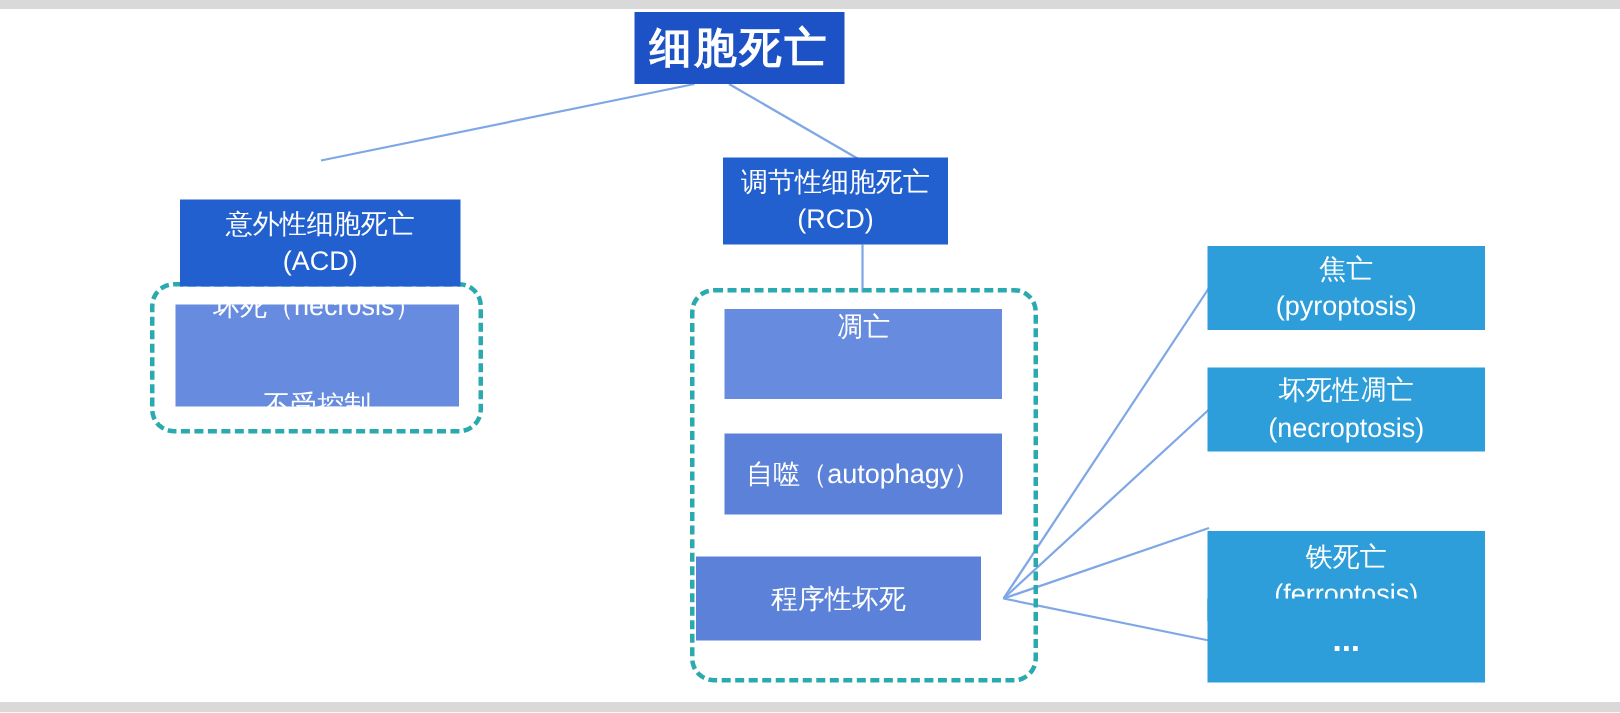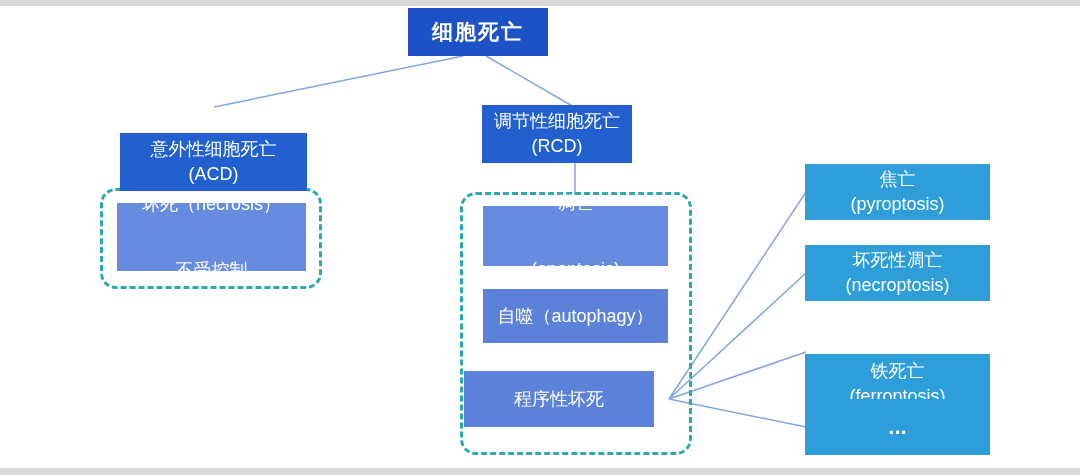--- a/index.html
+++ b/index.html
@@ -40,23 +40,24 @@
     display: flex;
     flex-direction: column;
     align-items: center;
     justify-content: center;
     color: #ffffff;
     text-align: center;
     line-height: 1.38;
   }
   .root {
     background: #1c52c6;
-    font-size: 21px;
+    font-size: 28px;
     font-weight: 600;
     letter-spacing: 2px;
+    margin-left: 15px;
   }
   .branch {
     background: #2160ce;
     font-size: 18px;
     font-weight: 500;
   }
   .inner-light {
     background: #678cdf;
     font-size: 18px;
     font-weight: 500;
@@ -117,21 +118,21 @@
 
   <div class="dashed" style="left:100px; top:188px; width:222px; height:101px;"></div>
 
   <div class="node inner-light" style="left:117px; top:203px; width:189px; height:68px;">
     <span>坏死（necrosis）</span>
     <span>不受控制</span>
   </div>
 
   <div class="dashed" style="left:460px; top:192px; width:232px; height:263px;"></div>
 
-  <div class="node inner-light" style="left:483px; top:206px; width:185px; height:60px;">
+  <div class="node inner-light" style="left:483px; top:206px; width:185px; height:60px;justify-content:space-between;">
     <span>凋亡</span>
     <span>(apoptosis)</span>
   </div>
 
   <div class="node inner-mid" style="left:483px; top:289px; width:185px; height:54px;">
     <span>自噬（autophagy）</span>
   </div>
 
   <div class="node inner-mid" style="left:464px; top:371px; width:190px; height:56px;">
     <span>程序性坏死</span>

